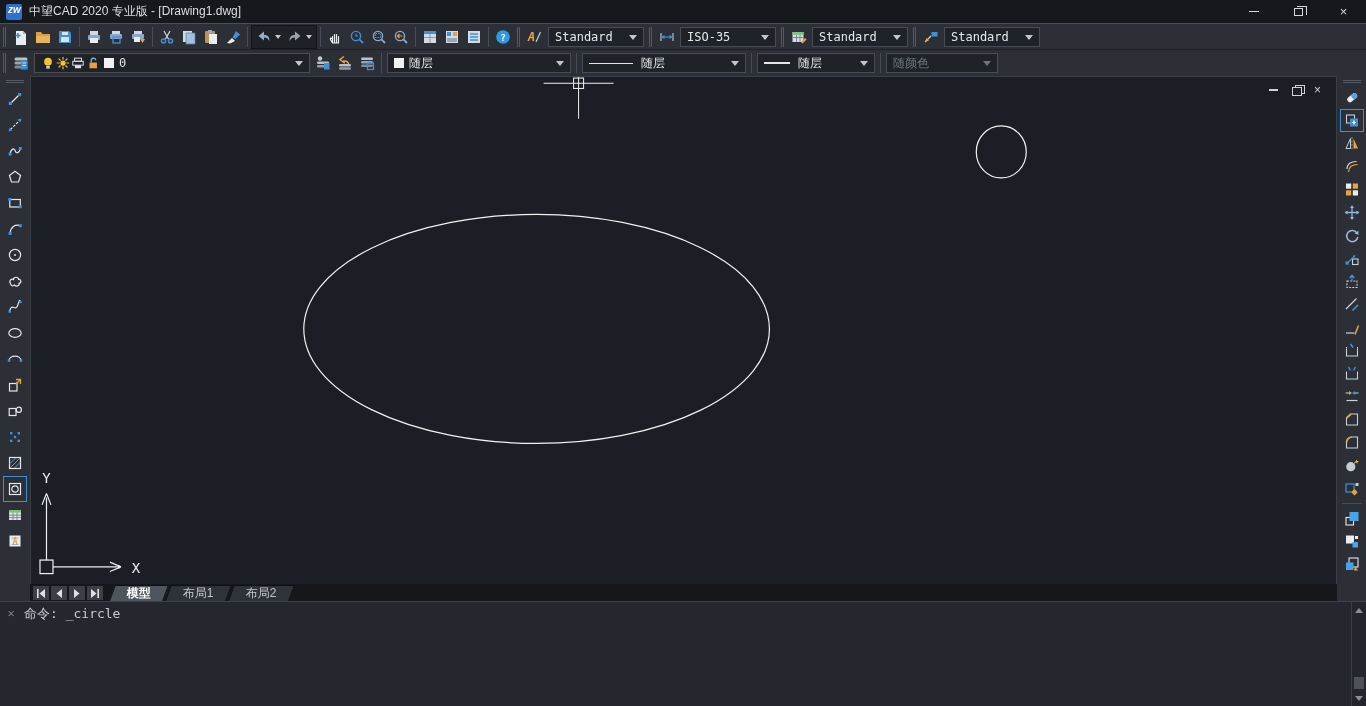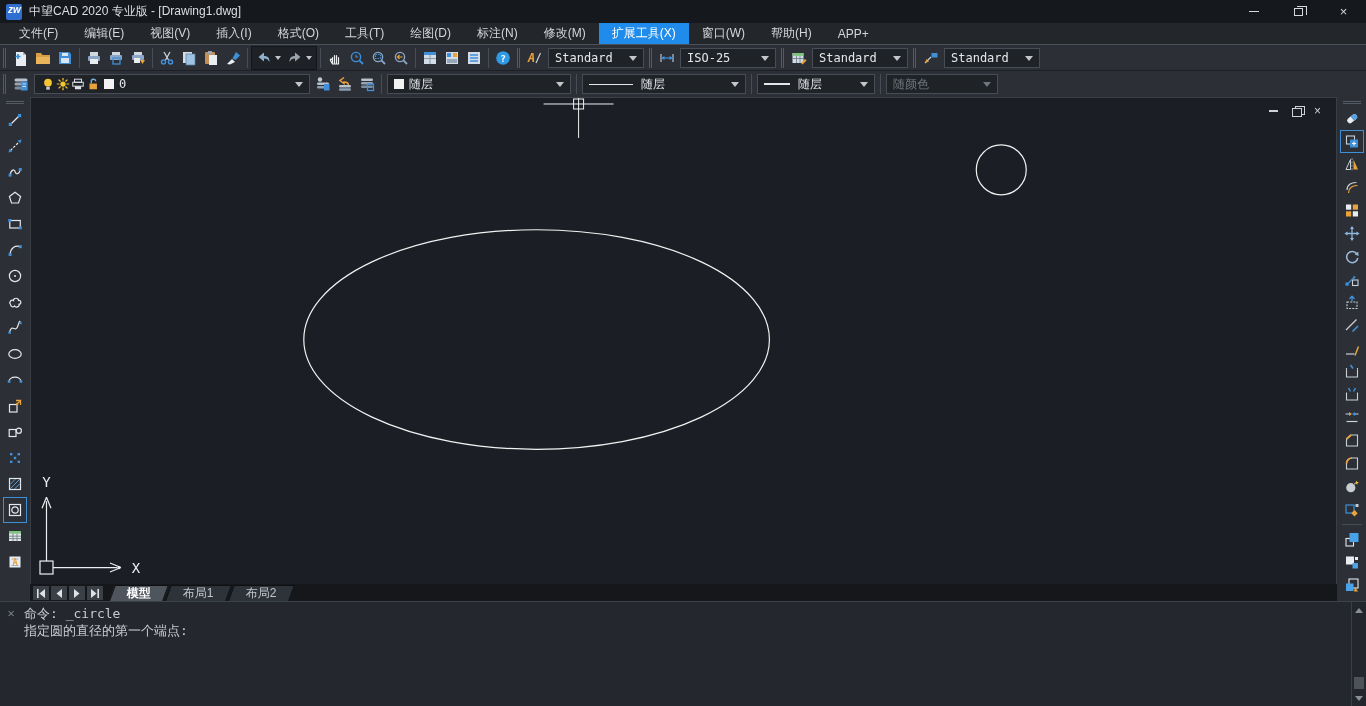--- a/index.html
+++ b/index.html
@@ -100,35 +100,20 @@
         </div>
       <div class="wbtn">
           <span class="restbox"></span>
         </div>
       <div class="wbtn">
           <span>×</span>
         </div>
     </div>
   </div>
 
-  <div class="menubar">
-    <span class="mitem">文件(F)</span>
-    <span class="mitem">编辑(E)</span>
-    <span class="mitem">视图(V)</span>
-    <span class="mitem">插入(I)</span>
-    <span class="mitem">格式(O)</span>
-    <span class="mitem">工具(T)</span>
-    <span class="mitem">绘图(D)</span>
-    <span class="mitem">标注(N)</span>
-    <span class="mitem">修改(M)</span>
-    <span class="mitem active">扩展工具(X)</span>
-    <span class="mitem">窗口(W)</span>
-    <span class="mitem">帮助(H)</span>
-    <span class="mitem">APP+</span>
-  </div>
 
   <div class="tbrow tb1">
     <div class="hndl"></div>
     <svg class="tbtn" viewBox="0 0 16 16">
         <path d="M3 2h7l3 3v11H3z" fill="#e9edf1"></path>
         <path d="M10 2v3h3z" fill="#aab6c0"></path>
         <path d="M5 4v5M2.5 6.5h5" stroke="#2f8fe0" stroke-width="1.7"></path>
       </svg>
     <svg class="tbtn" viewBox="0 0 16 16">
         <path d="M1 3h5l1.5 2H15v9H1z" fill="#d99f45"></path>
@@ -235,21 +220,21 @@
       <span class="lbl">Standard</span>
       <span class="car"></span>
     </div>
     <div class="hndl"></div>
     <svg class="tbtn" viewBox="0 0 16 16">
         <path d="M2 12V4M14 12V4" stroke="#c8d0d8" stroke-width="1.1"></path>
         <path d="M2 8h12" stroke="#3f8fd9" stroke-width="1.2"></path>
         <path d="M2 8l3.5-2v4zM14 8l-3.5-2v4z" fill="#3f8fd9"></path>
       </svg>
     <div class="combo" style="width:96px">
-      <span class="lbl">ISO-25</span>
+      <span class="lbl">ISO-35</span>
       <span class="car"></span>
     </div>
     <div class="hndl"></div>
     <svg class="tbtn" viewBox="0 0 16 16">
         <rect x="1.5" y="3" width="11" height="10" fill="#d2dce6"></rect>
         <rect x="1.5" y="3" width="11" height="2.8" fill="#7cc47c"></rect>
         <path d="M1.5 8.5h11M5.5 5.8v7.2M9 5.8v7.2" stroke="#6a7684" stroke-width="0.8"></path>
         <path d="M10 13l4-4 1.5 1.5-4 4z" fill="#e8a33d"></path>
       </svg>
     <div class="combo" style="width:96px">
@@ -605,21 +590,20 @@
           <rect x="2" y="6" width="7.5" height="7.5" fill="#4aa3e8"></rect>
           <path d="M11 9.5l3 4.5h-4z" fill="#e8a33d"></path>
         </svg>
     </div>
   </div>
 
   <div class="cmd">
     <div class="cmdhist">
       <span class="cmdx">✕</span>
       <div>命令: _circle</div>
-      <div>指定圆的直径的第一个端点:</div>
       <div class="vsb">
         <div class="up">
             <span class="tri-up"></span>
           </div>
         <div class="thumb"></div>
         <div class="dn">
             <span class="tri-dn"></span>
           </div>
       </div>
     </div>

